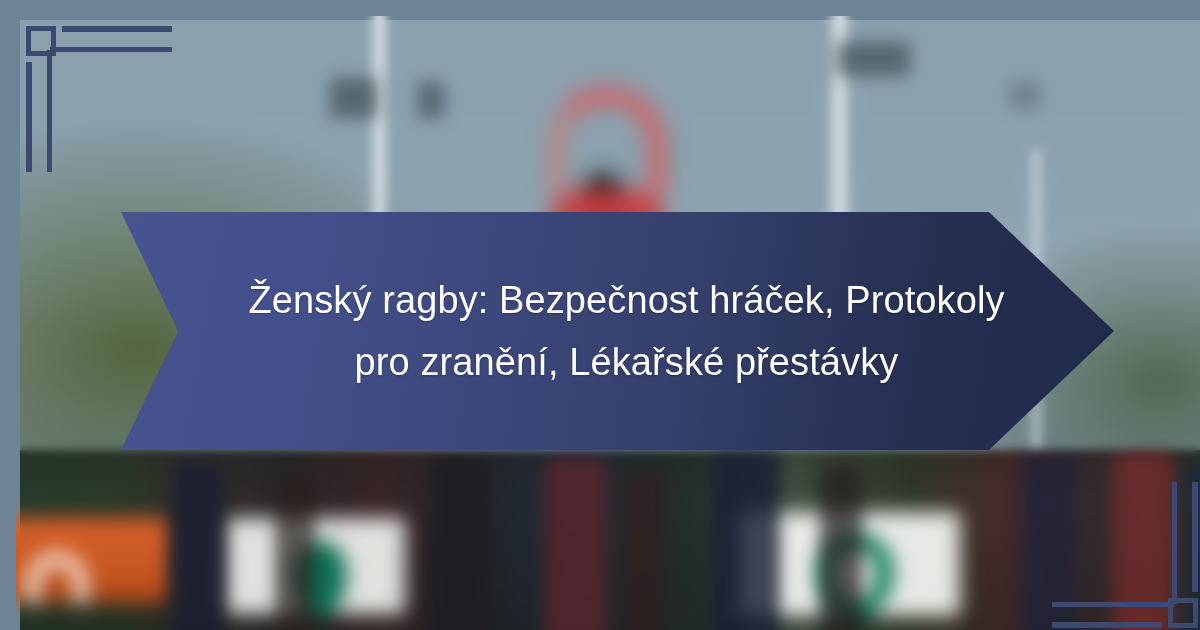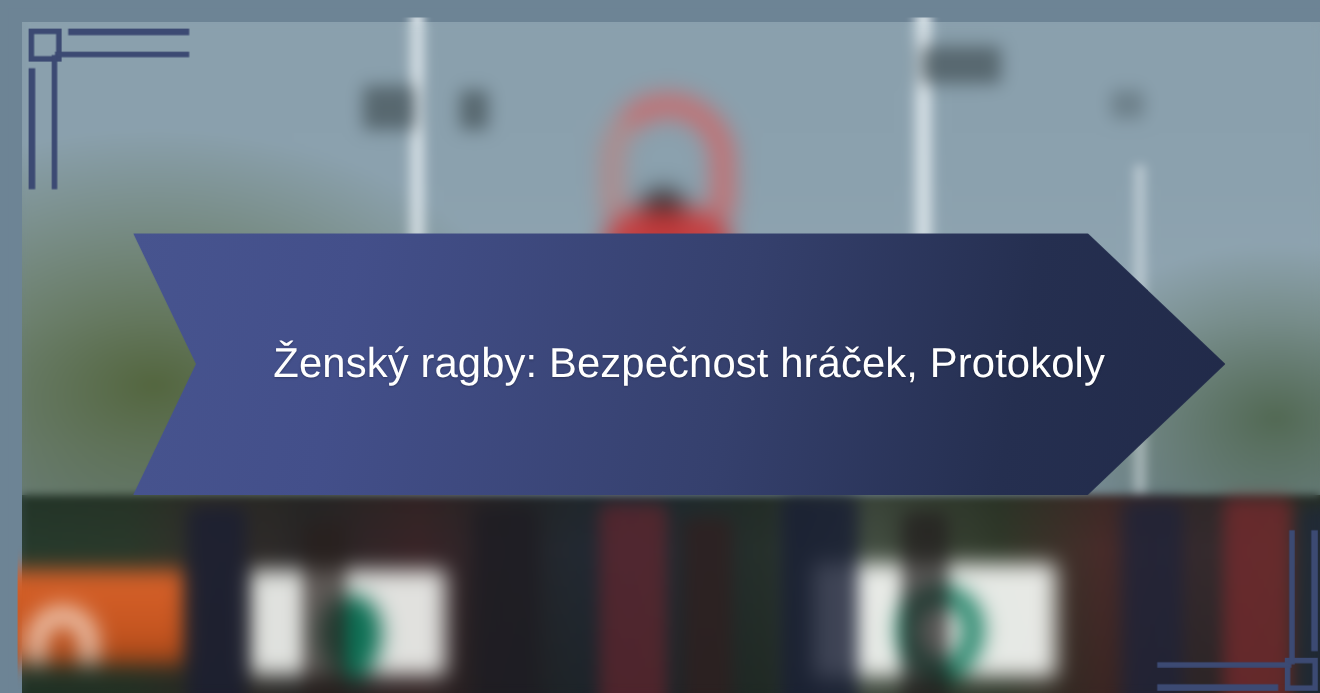--- a/index.html
+++ b/index.html
@@ -255,16 +255,17 @@
     <span class="sq"></span>
     <span class="bar h1"></span>
     <span class="bar h2"></span>
     <span class="bar v1"></span>
     <span class="bar v2"></span>
   </div>
 
   <div class="banner">
     <h1 class="banner-title">
       <span class="ln">Ženský ragby: Bezpečnost hráček, Protokoly</span>
+      <span class="ln">pro zranění, Lékařské přestávky</span>
     </h1>
   </div>
 
 </div>
 
 </body></html>

